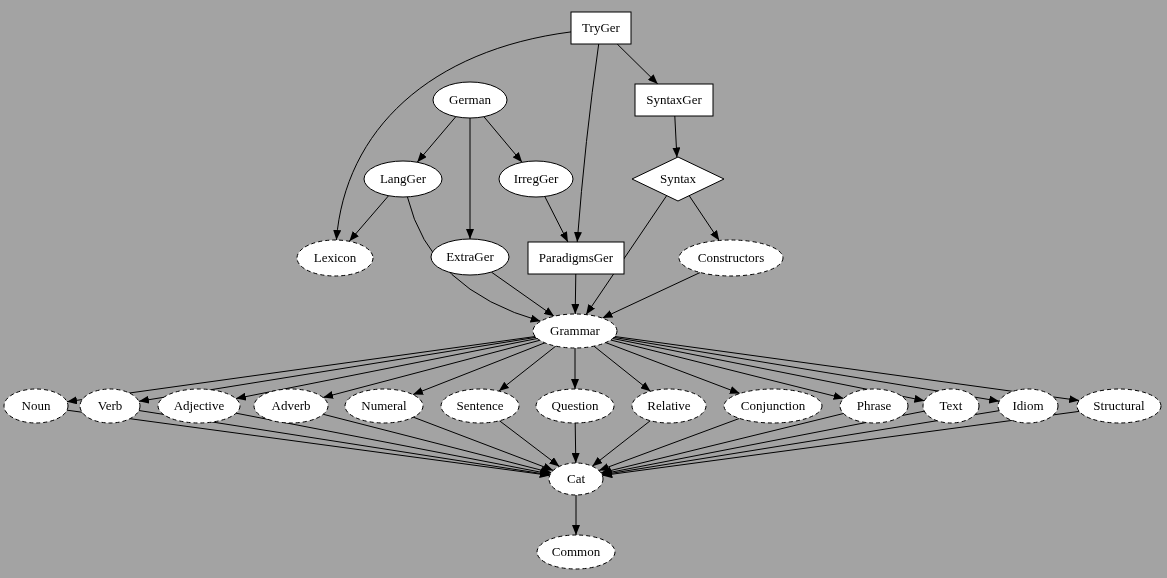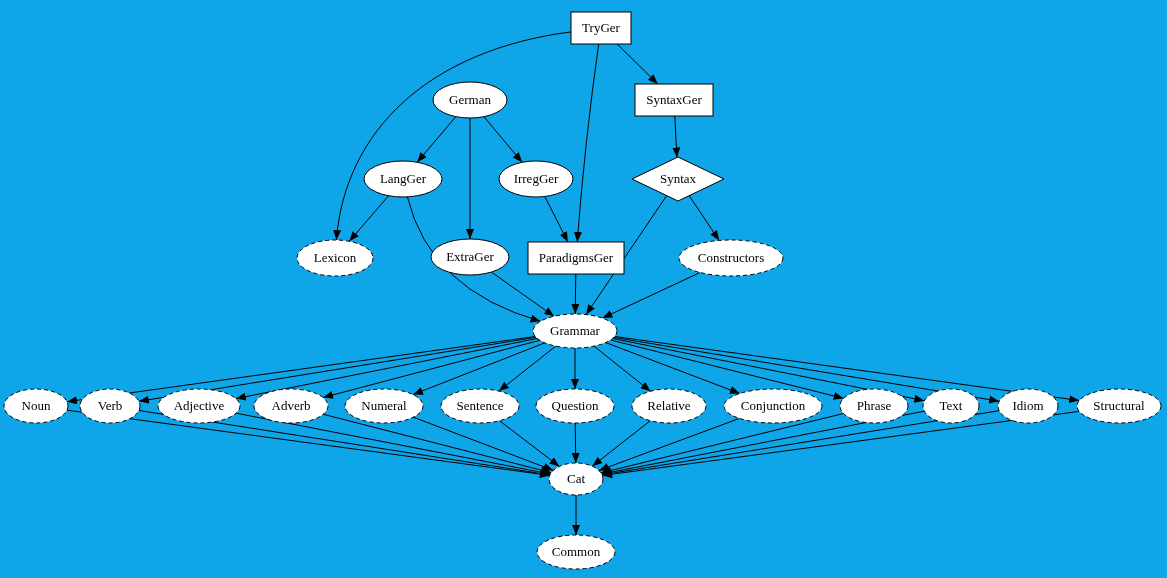--- a/index.html
+++ b/index.html
@@ -5,21 +5,21 @@
   html, body {
     margin: 0;
     padding: 0;
     background: #ffffff;
   }
   .page {
     width: 1167px;
     height: 578px;
     position: relative;
     overflow: hidden;
-    background: #0ea5e9;
+    background: #a3a3a3;
   }
   svg { display: block; }
   text {
     font-family: "Liberation Serif", "DejaVu Serif", serif;
     font-size: 13px;
   }
 </style>
 </head>
 <body>
 

